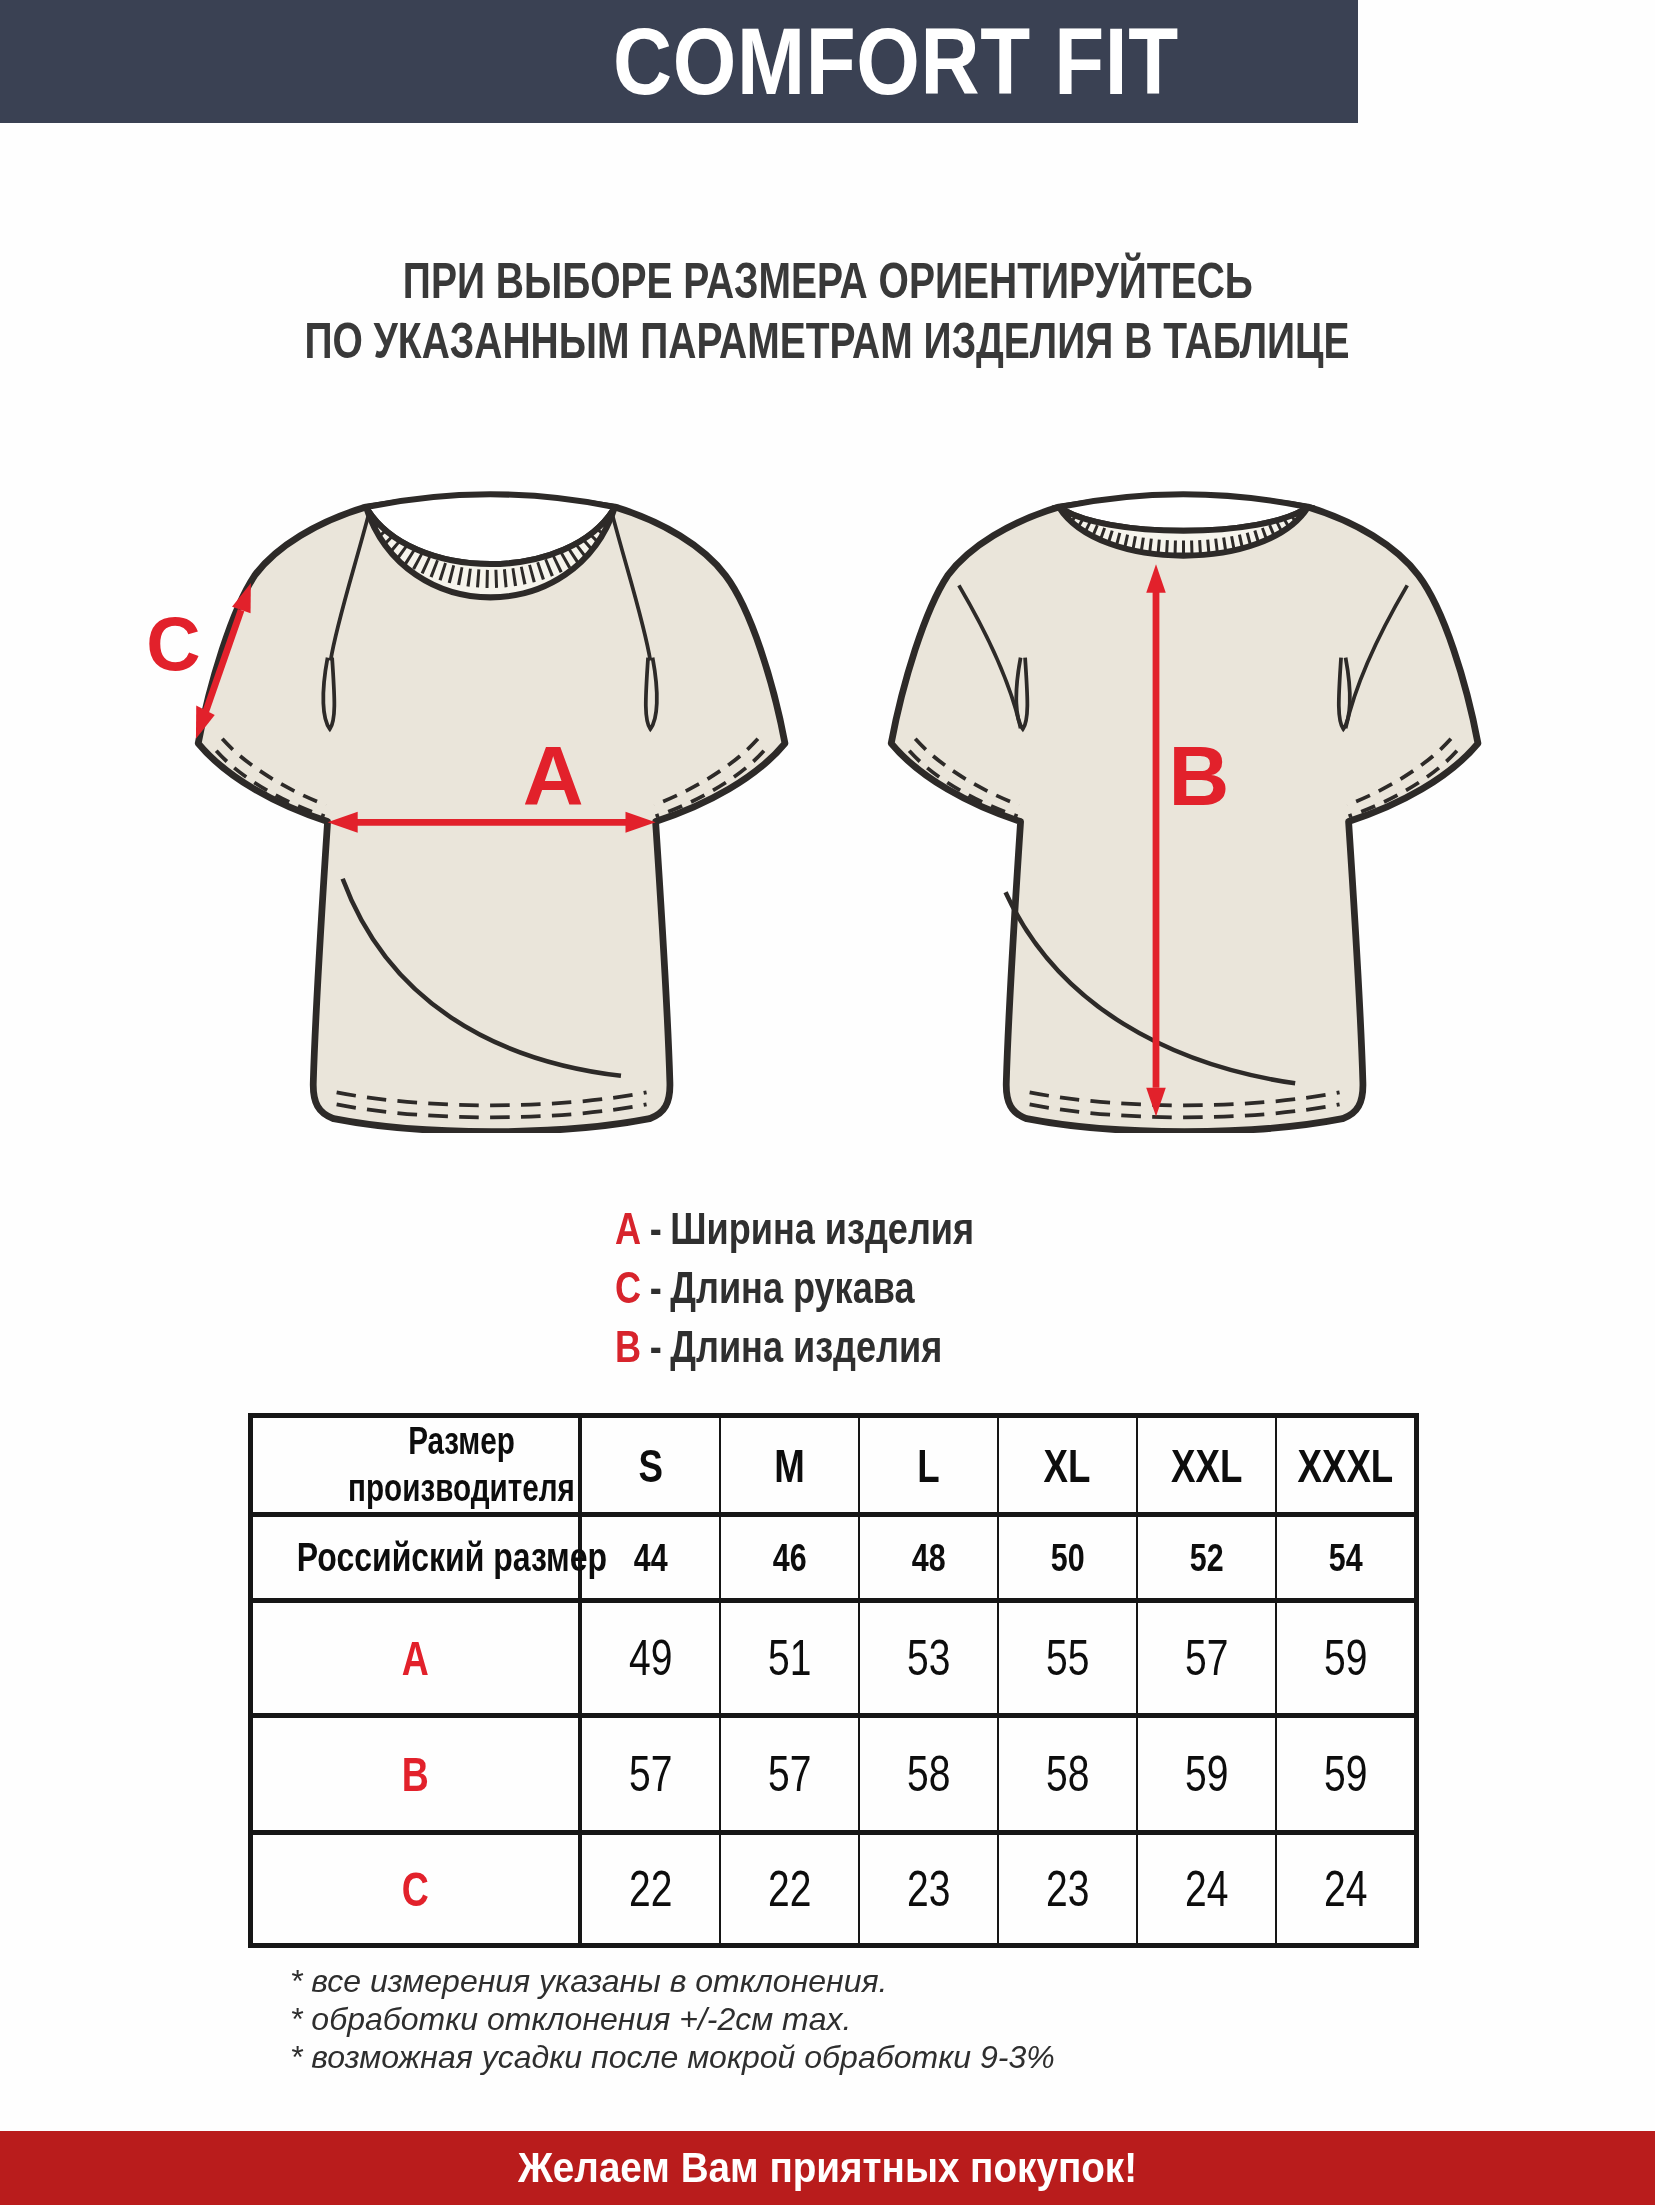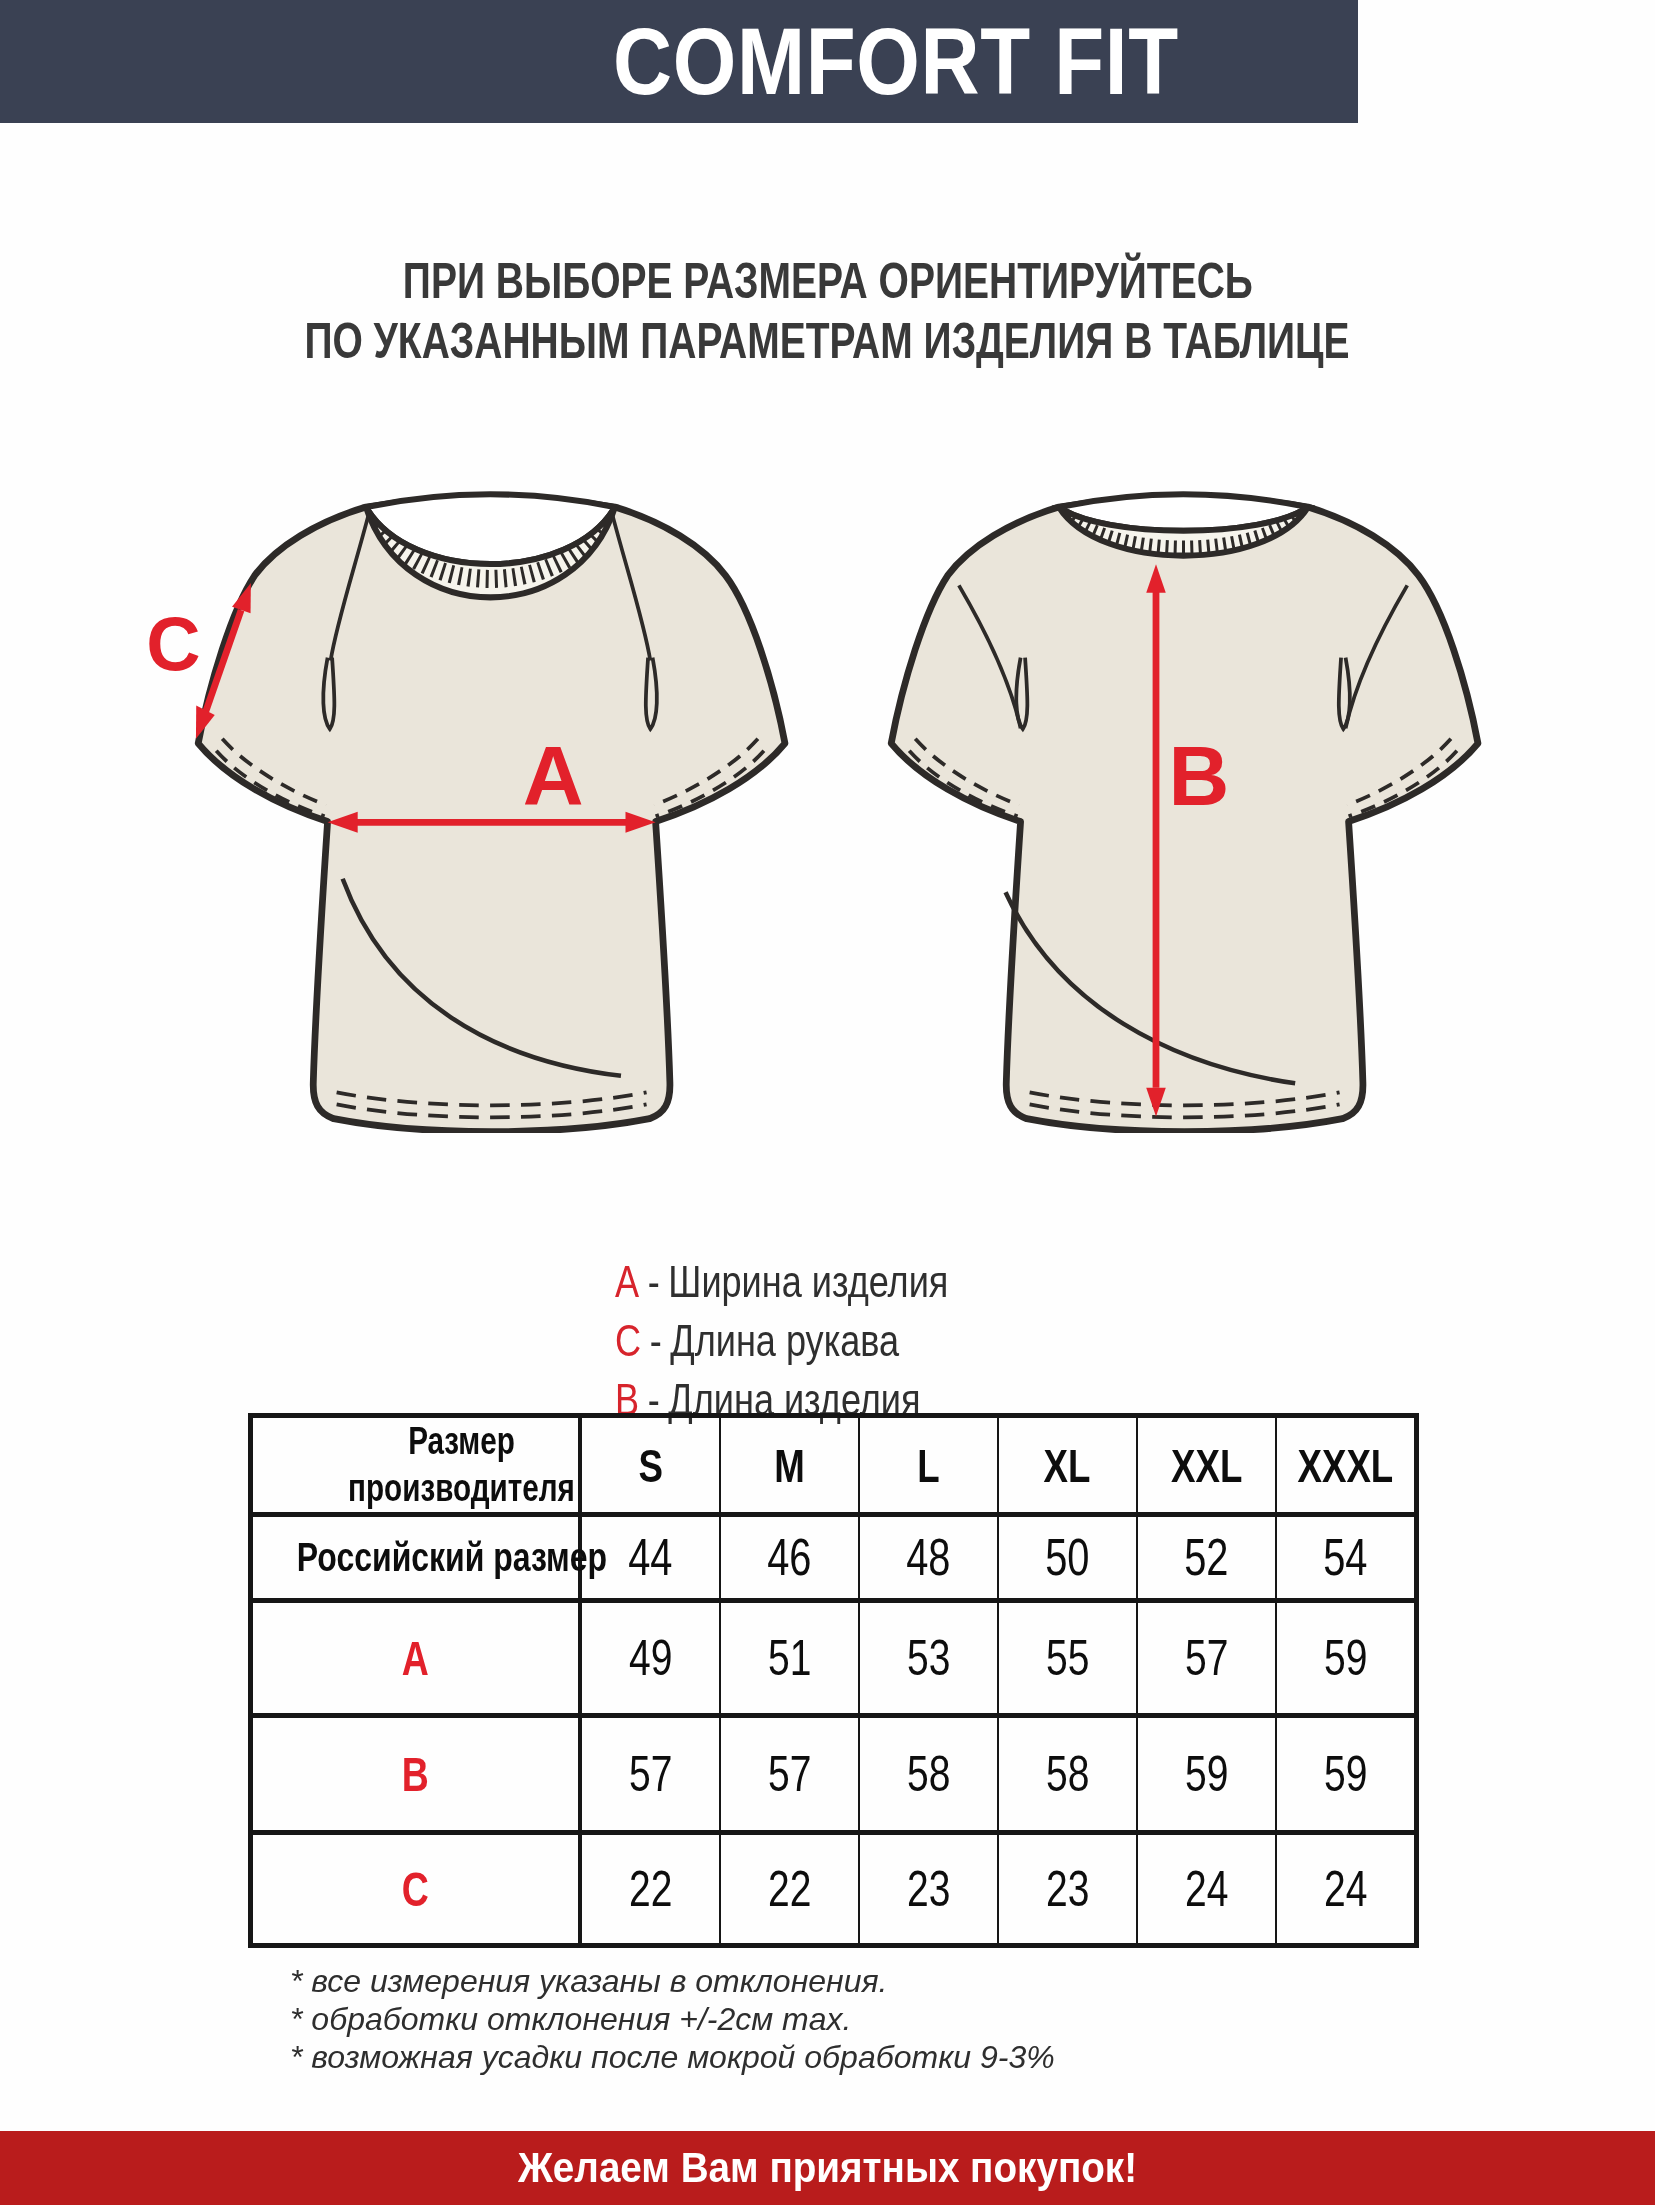--- a/index.html
+++ b/index.html
@@ -17,34 +17,34 @@
           display:flex;align-items:center;justify-content:flex-end;padding-right:179px;box-sizing:border-box;}
   .topbar .title{color:#ffffff;font-weight:bold;font-size:95px;letter-spacing:0.8px;}
 
   .intro{position:absolute;left:0;top:251px;width:1655px;text-align:center;
          color:#393939;font-weight:bold;font-size:50px;line-height:60px;}
 
   .figures{position:absolute;left:0;top:0;width:1655px;height:1204px;}
   .fig-front{position:absolute;left:132px;top:480px;}
   .fig-back{position:absolute;left:825px;top:480px;}
 
-  .legend{position:absolute;left:615px;top:1252px;font-size:44px;font-weight:normal;line-height:59px;color:#2f2f2f;}
+  .legend{position:absolute;left:615px;top:1199px;font-size:44px;font-weight:bold;line-height:59px;color:#2f2f2f;}
   .legend .lk{color:#d7242c;}
   .legend .ld{padding:0 10.5px;}
 
   table.size-table{position:absolute;left:248px;top:1413px;width:1147px;table-layout:fixed;
                    border-collapse:collapse;border:5.3px solid #161616;}
   table.size-table td{border:2.3px solid #161616;border-top-width:5.3px;border-bottom-width:5.3px;
                       text-align:center;vertical-align:middle;color:#0d0d0d;padding:0;}
   table.size-table td:first-child{width:325px;border-left-width:5.3px;border-right-width:4.5px;}
   table.size-table td.vcol{width:137px;}
   tr.r-head{height:93px;}   tr.r-head .c1{font-size:38px;font-weight:bold;}
   tr.r-head .sz{font-size:47px;font-weight:bold;}
   tr.r-rus{height:86px;}    tr.r-rus .c1{font-size:41px;font-weight:bold;}
-  tr.r-rus .val{font-size:51px;font-weight:normal;}
+  tr.r-rus .val{font-size:39px;font-weight:bold;}
   tr.r-meas{height:115px;}
   tr.r-meas .mkey{font-size:48px;font-weight:bold;color:#e2212b;}
   tr.r-meas .val{font-size:50px;font-weight:normal;}
   tr.r-b{height:117px;} tr.r-c{height:113px;}
 
   .notes{position:absolute;left:290px;top:1962px;font-style:italic;font-size:32px;
          line-height:38px;color:#2e2e2e;}
 
   .botbar{position:absolute;left:0;top:2131px;width:1655px;height:74px;background:#b91c1c;
           display:flex;align-items:center;justify-content:center;}

